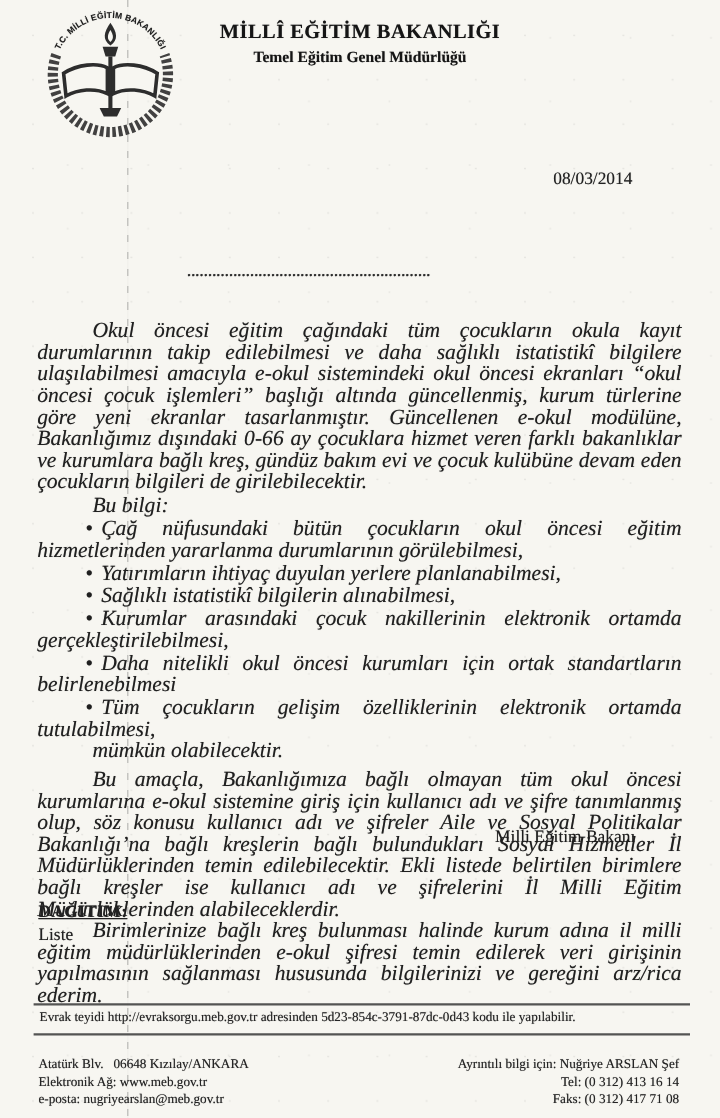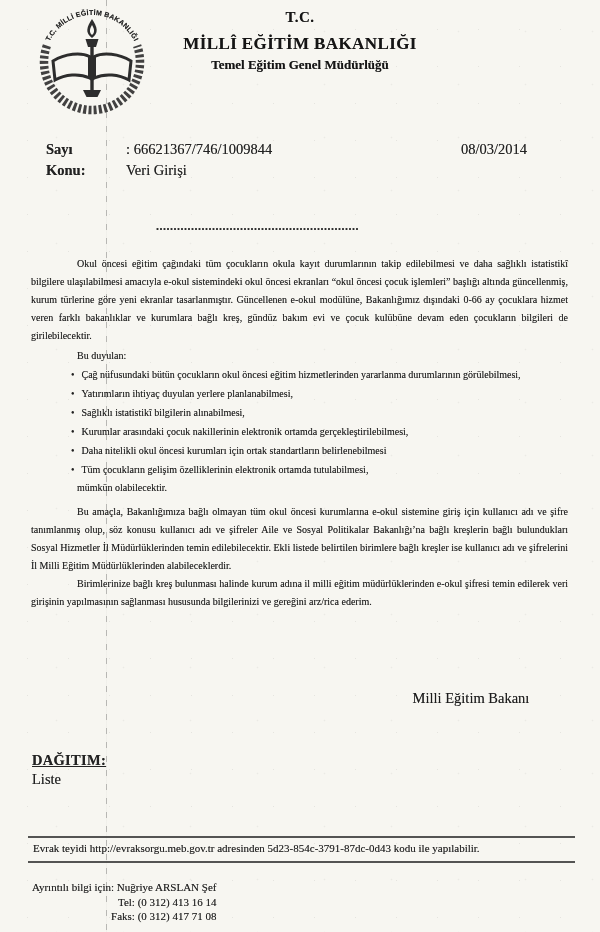--- a/index.html
+++ b/index.html
@@ -37,22 +37,22 @@
 
   .date { position:absolute; left:461px; top:141px; font-size:14.5px;text-align:center; }
 
   .addressee-dots {
     position:absolute; left:156px; top:219px; width:260px;
     font-size:12px; font-weight:bold; letter-spacing:.5px; white-space:nowrap;
     color:#2a2a2a;
   }
 
   .doc-body {
-    position:absolute; left:31px; top:255px; width:537px;
-    font-size:10px; line-height:18px; text-align:justify; color:#1f1f1f;
+    position:absolute; left:31px; top:266px; width:537px;
+    font-size:18px; line-height:18px; text-align:justify; color:#1f1f1f;font-style:italic;
   }
   .doc-body p { margin:0; text-indent:46px; }
   .intro { margin-top:2px !important; }
   .bullet { margin:0; margin-top:1px; text-indent:40px; }
   .bullet-mark { margin-right:7px; }
   .bullets-tail { margin:0; margin-top:1px; text-indent:0; }
   .p2 { margin-top:6px !important; }
 
   .signature {
     position:absolute; left:385px; top:687px; width:172px;
@@ -101,43 +101,32 @@
       <rect x="58.3" y="43" width="3.4" height="43" fill="#2d2d2d"></rect>
       <path d="M51,86 L69,86 L65.5,93 L54.5,93 Z" fill="#2d2d2d"></path>
 
       <path d="M21,57 C33,49.5 49,48 57.5,52.5 L57.5,74 C47,69 33,70.5 23,76 Z" fill="#f7f6f1" stroke="#2d2d2d" stroke-width="3"></path>
       <path d="M99,57 C87,49.5 71,48 62.5,52.5 L62.5,74 C73,69 87,70.5 97,76 Z" fill="#f7f6f1" stroke="#2d2d2d" stroke-width="3"></path>
       <line x1="60" y1="52" x2="60" y2="75" stroke="#2d2d2d" stroke-width="2.5"></line>
     </svg>
   </div>
 
   <div class="letterhead">
-    <div class="lh-tc">T.C.</div>
     <div class="lh-ministry">MİLLÎ EĞİTİM BAKANLIĞI</div>
     <div class="lh-directorate">Temel Eğitim Genel Müdürlüğü</div>
   </div>
 
-  <div class="meta">
-    <div class="meta-row">
-      <span class="meta-label">Sayı</span>
-      <span>: 66621367/746/1009844</span>
-    </div>
-    <div class="meta-row">
-      <span class="meta-label">Konu:</span>
-      <span>Veri Girişi</span>
-    </div>
-  </div>
 
   <div class="date">08/03/2014</div>
 
   <div class="addressee-dots">..........................................................</div>
 
   <div class="doc-body">
     <p>Okul öncesi eğitim çağındaki tüm çocukların okula kayıt durumlarının takip edilebilmesi ve daha sağlıklı istatistikî bilgilere ulaşılabilmesi amacıyla e-okul sistemindeki okul öncesi ekranları “okul öncesi çocuk işlemleri” başlığı altında güncellenmiş, kurum türlerine göre yeni ekranlar tasarlanmıştır. Güncellenen e-okul modülüne, Bakanlığımız dışındaki 0-66 ay çocuklara hizmet veren farklı bakanlıklar ve kurumlara bağlı kreş, gündüz bakım evi ve çocuk kulübüne devam eden çocukların bilgileri de girilebilecektir.</p>
-    <p class="intro">Bu duyulan:</p>
+    <p class="intro">Bu bilgi:</p>
 
     <div class="bullet">
       <span class="bullet-mark">•</span><span>Çağ nüfusundaki bütün çocukların okul öncesi eğitim hizmetlerinden yararlanma durumlarının görülebilmesi,</span>
     </div>
     <div class="bullet">
       <span class="bullet-mark">•</span><span>Yatırımların ihtiyaç duyulan yerlere planlanabilmesi,</span>
     </div>
     <div class="bullet">
       <span class="bullet-mark">•</span><span>Sağlıklı istatistikî bilgilerin alınabilmesi,</span>
     </div>
@@ -163,20 +152,25 @@
   <div class="distribution">
     <div class="distribution-label">DAĞITIM:</div>
     <div>Liste</div>
   </div>
 
   <div class="footer-box">
     <div>Evrak teyidi http://evraksorgu.meb.gov.tr adresinden 5d23-854c-3791-87dc-0d43  kodu ile yapılabilir.</div>
   </div>
 
   <div class="contact">
+    <div class="contact-left">
+      <div>Atatürk Blv.&nbsp;&nbsp; 06648 Kızılay/ANKARA</div>
+      <div>Elektronik Ağ: www.meb.gov.tr</div>
+      <div>e-posta: nugriyearslan@meb.gov.tr</div>
+    </div>
     <div class="contact-right">
       <div>Ayrıntılı bilgi için: Nuğriye ARSLAN Şef</div>
       <div>Tel: (0 312) 413 16 14</div>
       <div>Faks: (0 312) 417 71 08</div>
     </div>
   </div>
 
 </div>
 
 </body></html>

